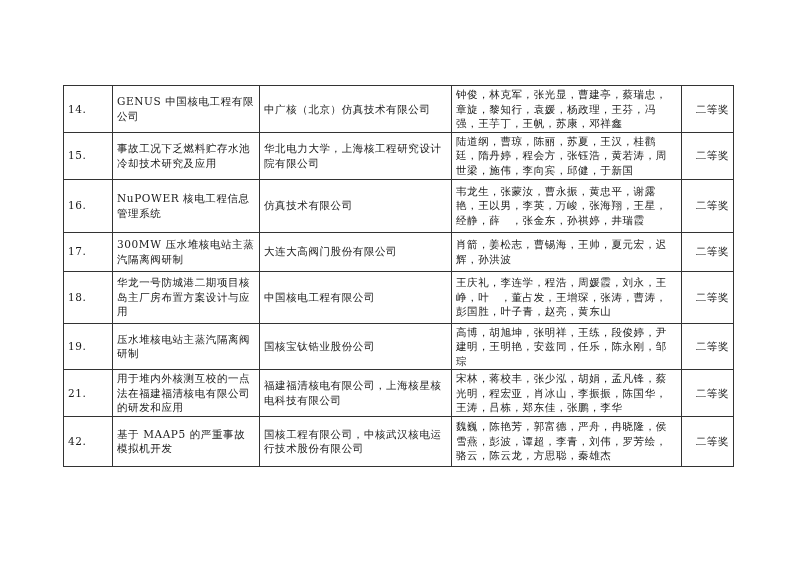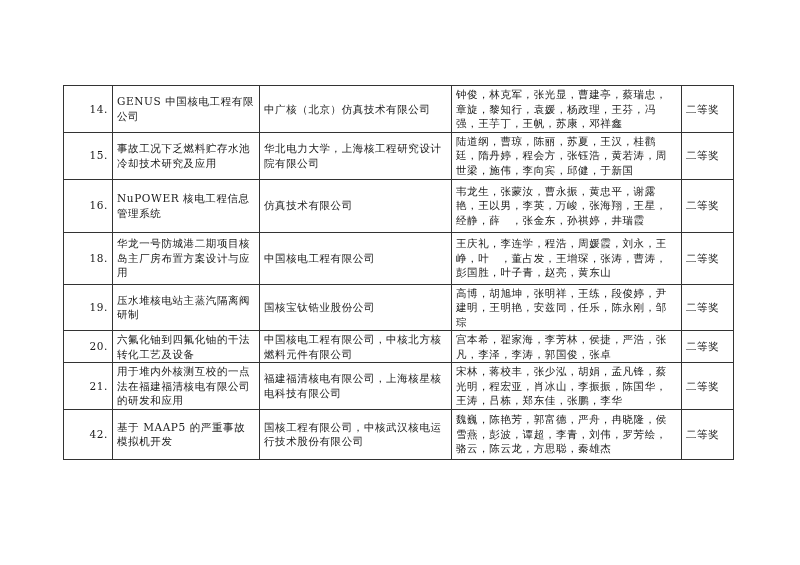--- a/index.html
+++ b/index.html
@@ -3,22 +3,22 @@
 <meta charset="utf-8">
 <style>
   html, body { margin: 0; padding: 0; background: #ffffff; }
   body { width: 800px; height: 565px; position: relative; overflow: hidden;
          font-family: "DejaVu Serif", "Liberation Serif", serif; color: #1a1a1a; }
   .page { position: absolute; left: 0; top: 0; width: 800px; height: 565px; background: #fff; }
   table.awards { position: absolute; left: 63px; top: 85px; border-collapse: collapse;
                  table-layout: fixed; width: 670px; }
   table.awards td { border: 1px solid #333; padding: 1px 4px; vertical-align: middle;
                     font-size: 10.5px; line-height: 14.5px; letter-spacing: 0.6px; overflow: hidden; }
-  td.num { text-align: right; font-size: 11px; }
-  td.award { text-align: left; letter-spacing: 1.5px; }
+  td.num { text-align: left; font-size: 11px; }
+  td.award { text-align: right; letter-spacing: 1.5px; }
   col.c1 { width: 49px; } col.c2 { width: 147px; } col.c3 { width: 192px; }
   col.c4 { width: 230px; } col.c5 { width: 52px; }
 </style>
 </head>
 <body>
 
 <div class="page">
   <table class="awards">
     <colgroup>
         <col class="c1">
@@ -42,39 +42,39 @@
         <td>陆道纲，曹琼，陈丽，苏夏，王汉，桂鹳廷，隋丹婷，程会方，张钰浩，黄若涛，周世梁，施伟，李向宾，邱健，于新国</td>
         <td class="award">二等奖</td>
       </tr>
       <tr style="height:53px">
         <td class="num">16.</td>
         <td>NuPOWER 核电工程信息管理系统</td>
         <td>仿真技术有限公司</td>
         <td>韦龙生，张蒙汝，曹永振，黄忠平，谢露艳，王以男，李英，万峻，张海翔，王星，经静，薛　，张金东，孙祺婷，井瑞霞</td>
         <td class="award">二等奖</td>
       </tr>
+      <tr style="height:39px">
+        <td class="num">17.</td>
+        <td>300MW 压水堆核电站主蒸汽隔离阀研制</td>
+        <td>大连大高阀门股份有限公司</td>
+        <td>肖箭，姜松志，曹锡海，王帅，夏元宏，迟辉，孙洪波</td>
+        <td class="award">二等奖</td>
+      </tr>
       <tr style="height:52px">
         <td class="num">18.</td>
         <td>华龙一号防城港二期项目核岛主厂房布置方案设计与应用</td>
         <td>中国核电工程有限公司</td>
         <td>王庆礼，李连学，程浩，周媛霞，刘永，王峥，叶　，董占发，王增琛，张涛，曹涛，彭国胜，叶子青，赵亮，黄东山</td>
         <td class="award">二等奖</td>
       </tr>
       <tr style="height:46px">
         <td class="num">19.</td>
         <td>压水堆核电站主蒸汽隔离阀研制</td>
         <td>国核宝钛锆业股份公司</td>
         <td>高博，胡旭坤，张明祥，王练，段俊婷，尹建明，王明艳，安兹同，任乐，陈永刚，邹琮</td>
-        <td class="award">二等奖</td>
-      </tr>
-      <tr style="height:30px">
-        <td class="num">20.</td>
-        <td>六氟化铀到四氟化铀的干法转化工艺及设备</td>
-        <td>中国核电工程有限公司，中核北方核燃料元件有限公司</td>
-        <td>宫本希，翟家海，李芳林，侯捷，严浩，张凡，李泽，李涛，郭国俊，张卓</td>
         <td class="award">二等奖</td>
       </tr>
       <tr style="height:44px">
         <td class="num">21.</td>
         <td>用于堆内外核测互校的一点法在福建福清核电有限公司的研发和应用</td>
         <td>福建福清核电有限公司，上海核星核电科技有限公司</td>
         <td>宋林，蒋校丰，张少泓，胡娟，孟凡锋，蔡光明，程宏亚，肖冰山，李振振，陈国华，王涛，吕栋，郑东佳，张鹏，李华</td>
         <td class="award">二等奖</td>
       </tr>
       <tr style="height:50px">

